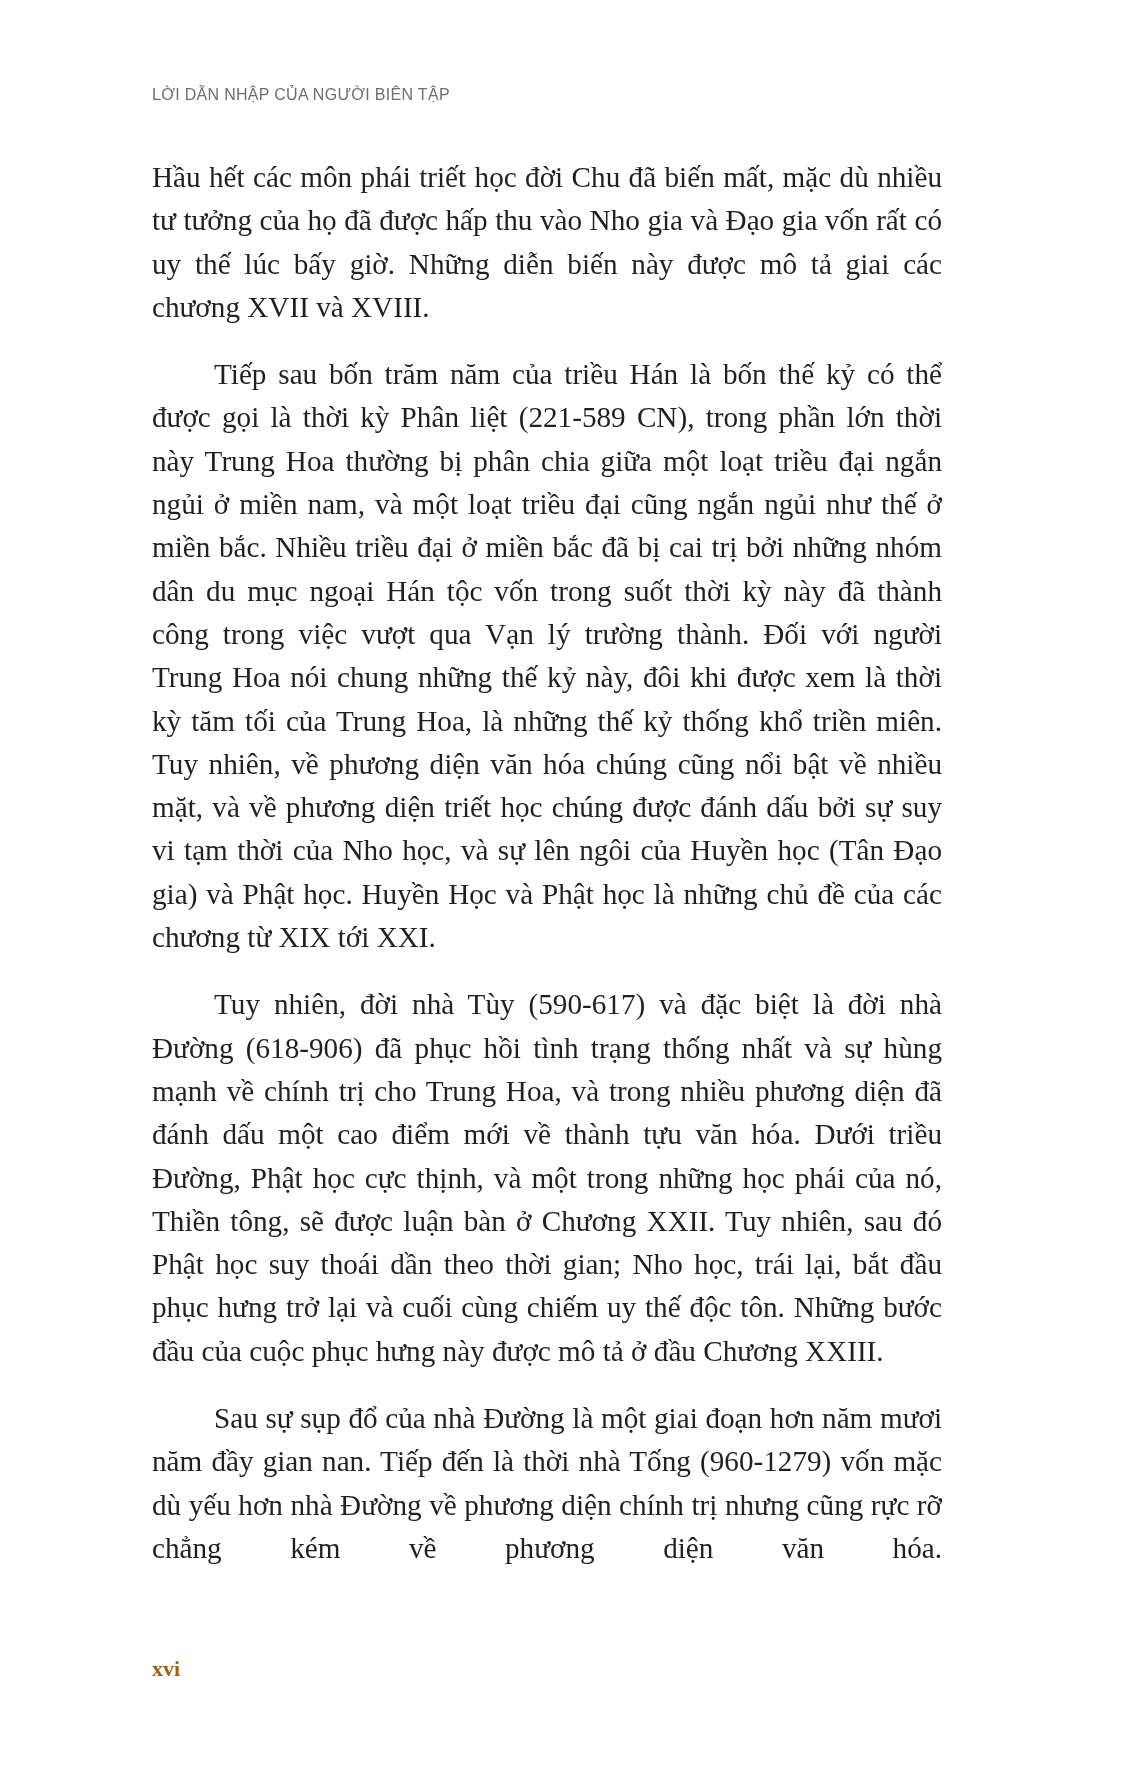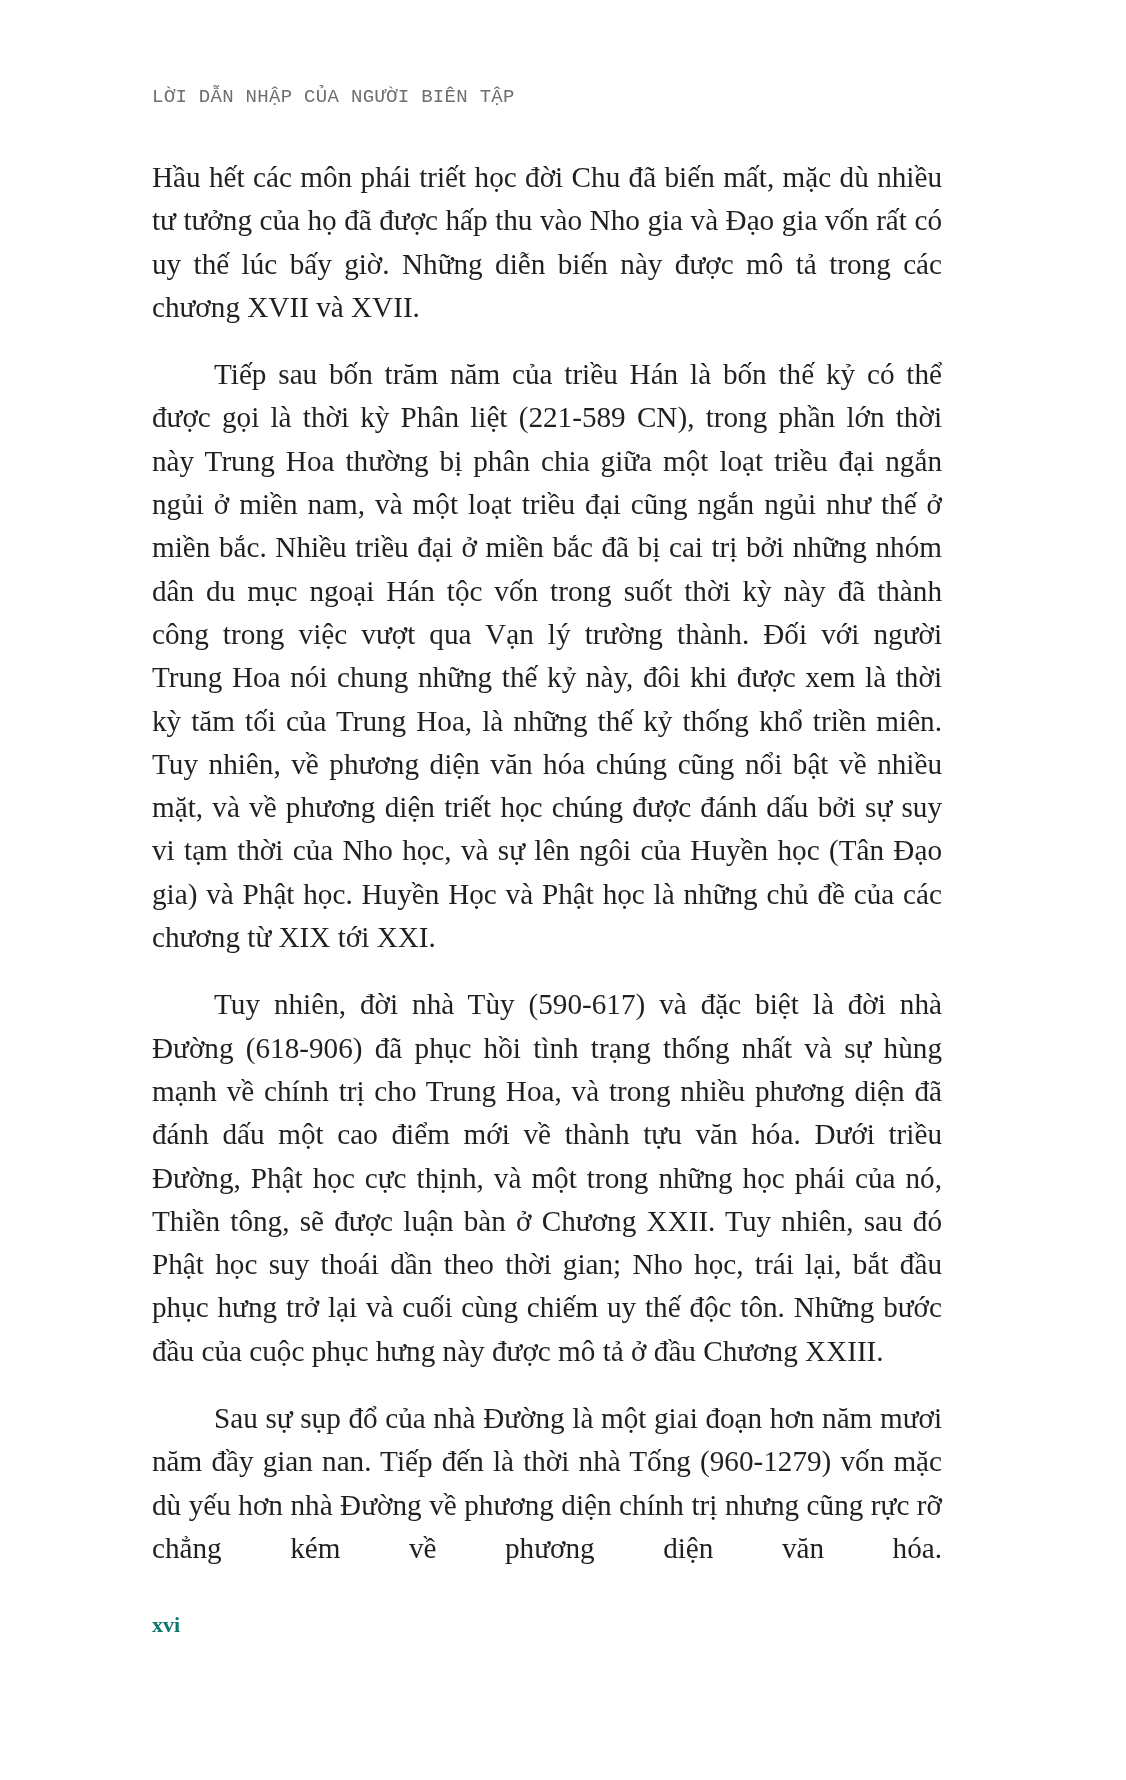--- a/index.html
+++ b/index.html
@@ -12,22 +12,22 @@
       height: 1780px;
       position: relative;
       overflow: hidden;
       font-family: "DejaVu Serif", "Liberation Serif", serif;
       color: #231f20;
     }
     .running-head {
       position: absolute;
       left: 152px;
       top: 86px;
-      font-family: Liberation Mono, monospace;
-      font-size: 19px;
+      font-family: Liberation Sans, sans-serif;
+      font-size: 16px;
       letter-spacing: 0.3px;
       color: #6d6e71;
     }
     .body-text {
       position: absolute;
       left: 152px;
       top: 156px;
       width: 790px;
       font-family: "Liberation Serif", serif;
       font-size: 29.2px;
@@ -41,33 +41,33 @@
     .body-text p.indent {
       text-indent: 62px;
       margin-top: 24px;
     }
     .body-text p.last {
       text-align-last: justify;
     }
     .folio {
       position: absolute;
       left: 152px;
-      top: 1612px;
+      top: 1656px;
       font-family: "Liberation Serif", serif;
       font-weight: bold;
       font-size: 22px;
-      color: #0f766e;
+      color: #a16207;
       text-align: center;
     }
   </style>
 </head>
 <body>
 
 <div class="running-head">LỜI DẪN NHẬP CỦA NGƯỜI BIÊN TẬP</div>
 
 <div class="body-text">
-  <p>Hầu hết các môn phái triết học đời Chu đã biến mất, mặc dù nhiều tư tưởng của họ đã được hấp thu vào Nho gia và Đạo gia vốn rất có uy thế lúc bấy giờ. Những diễn biến này được mô tả trong các chương XVII và XVII.</p>
+  <p>Hầu hết các môn phái triết học đời Chu đã biến mất, mặc dù nhiều tư tưởng của họ đã được hấp thu vào Nho gia và Đạo gia vốn rất có uy thế lúc bấy giờ. Những diễn biến này được mô tả giai các chương XVII và XVIII.</p>
   <p class="indent">Tiếp sau bốn trăm năm của triều Hán là bốn thế kỷ có thể được gọi là thời kỳ Phân liệt (221-589 CN), trong phần lớn thời này Trung Hoa thường bị phân chia giữa một loạt triều đại ngắn ngủi ở miền nam, và một loạt triều đại cũng ngắn ngủi như thế ở miền bắc. Nhiều triều đại ở miền bắc đã bị cai trị bởi những nhóm dân du mục ngoại Hán tộc vốn trong suốt thời kỳ này đã thành công trong việc vượt qua Vạn lý trường thành. Đối với người Trung Hoa nói chung những thế kỷ này, đôi khi được xem là thời kỳ tăm tối của Trung Hoa, là những thế kỷ thống khổ triền miên. Tuy nhiên, về phương diện văn hóa chúng cũng nổi bật về nhiều mặt, và về phương diện triết học chúng được đánh dấu bởi sự suy vi tạm thời của Nho học, và sự lên ngôi của Huyền học (Tân Đạo gia) và Phật học. Huyền Học và Phật học là những chủ đề của các chương từ XIX tới XXI.</p>
   <p class="indent">Tuy nhiên, đời nhà Tùy (590-617) và đặc biệt là đời nhà Đường (618-906) đã phục hồi tình trạng thống nhất và sự hùng mạnh về chính trị cho Trung Hoa, và trong nhiều phương diện đã đánh dấu một cao điểm mới về thành tựu văn hóa. Dưới triều Đường, Phật học cực thịnh, và một trong những học phái của nó, Thiền tông, sẽ được luận bàn ở Chương XXII. Tuy nhiên, sau đó Phật học suy thoái dần theo thời gian; Nho học, trái lại, bắt đầu phục hưng trở lại và cuối cùng chiếm uy thế độc tôn. Những bước đầu của cuộc phục hưng này được mô tả ở đầu Chương XXIII.</p>
   <p class="indent last">Sau sự sụp đổ của nhà Đường là một giai đoạn hơn năm mươi năm đầy gian nan. Tiếp đến là thời nhà Tống (960-1279) vốn mặc dù yếu hơn nhà Đường về phương diện chính trị nhưng cũng rực rỡ chẳng kém về phương diện văn hóa.</p>
 </div>
 
 <div class="folio">xvi</div>
 
 </body></html>

